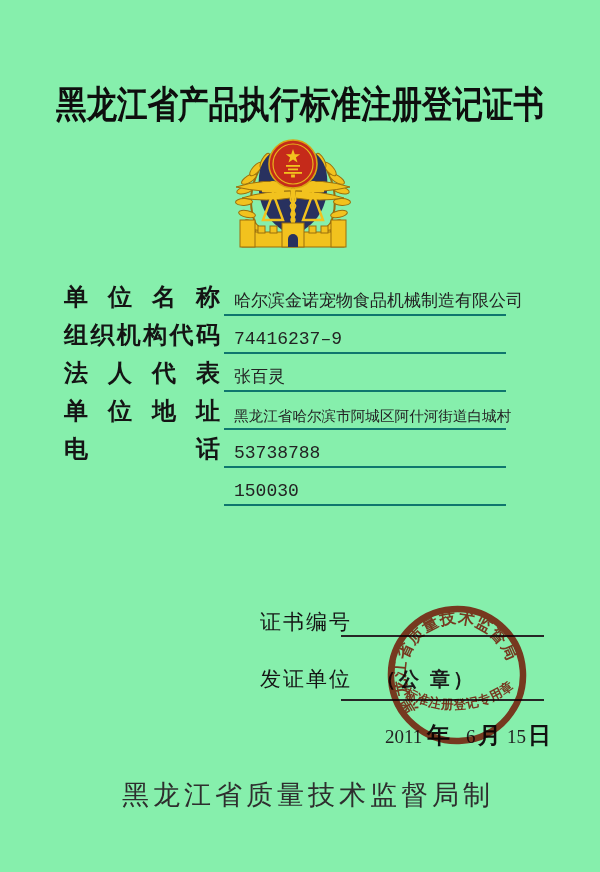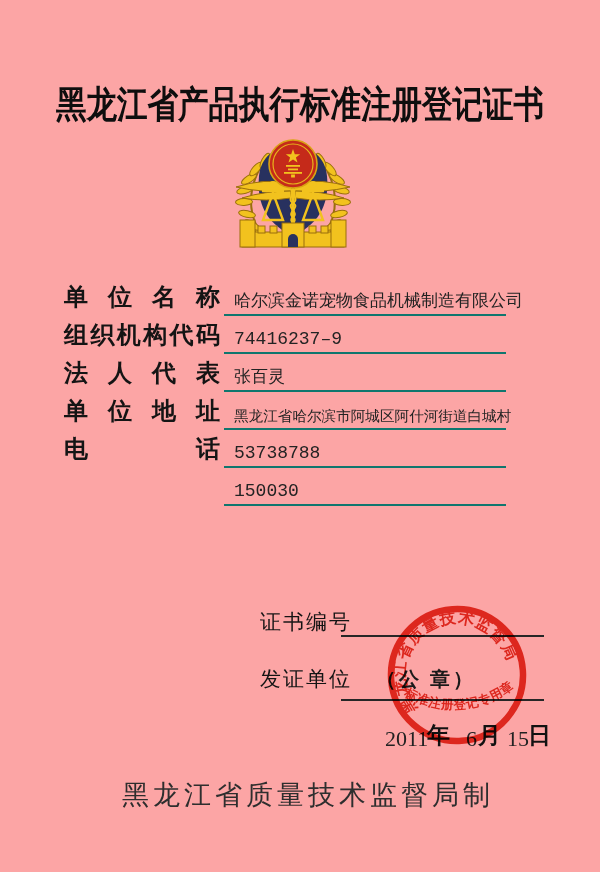--- a/index.html
+++ b/index.html
@@ -1,17 +1,17 @@
 <!DOCTYPE html>
 <html><head>
 <meta charset="utf-8">
 <style>
   html,body{margin:0;padding:0;background:#ffffff;}
   .page{
-    position:relative;width:600px;height:872px;background:#fca5a5;overflow:hidden;
+    position:relative;width:600px;height:872px;background:#86efac;overflow:hidden;
     font-family:"Liberation Serif",serif;color:#1b1b1b;
   }
   
   .title{
     position:absolute;top:60px;left:0;width:600px;text-align:center;
     font-size:30.5px;font-weight:bold;letter-spacing:0;color:#0e0e0e;
   }
   .title>span{display:inline-block;transform:scaleY(1.22);transform-origin:center top;white-space:nowrap;}
   
   .emblem{position:absolute;left:218px;top:134px;width:150px;height:128px;}
@@ -40,21 +40,21 @@
     position:absolute;left:376px;top:666px;font-size:20px;font-weight:bold;
     letter-spacing:3px;color:#1a1a1a;white-space:nowrap;z-index:1;
   }
   .blk-line{position:absolute;left:341px;width:203px;border-bottom:2px solid #262626;height:0;z-index:1;}
   .certno-line{top:635px;}
   .issuer-line{top:699px;}
   .certno-value{position:absolute;left:350px;top:612px;font-size:17px;}
   
   .date-row{position:absolute;top:720px;left:0;width:600px;height:28px;z-index:1;}
   .date-row span{position:absolute;white-space:nowrap;}
-  .d-num{font-size:22px;top:6px;color:#222;}
+  .d-num{font-size:19px;top:6px;color:#222;}
   .d-unit{font-size:23px;font-weight:bold;top:0;color:#111;}
   .d-year{left:385px;}
   .d-year-u{left:427px;}
   .d-month{left:466px;}
   .d-month-u{left:478px;}
   .d-day{left:507px;}
   .d-day-u{left:528px;}
   
   .seal{position:absolute;left:382px;top:600px;width:150px;height:150px;z-index:3;
         mix-blend-mode:multiply;opacity:.94;}

